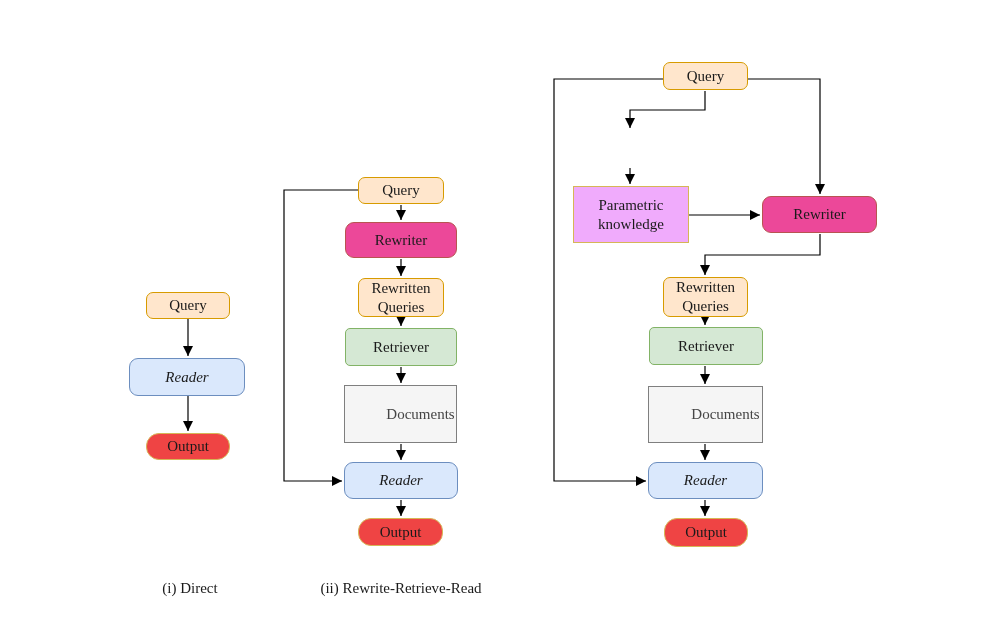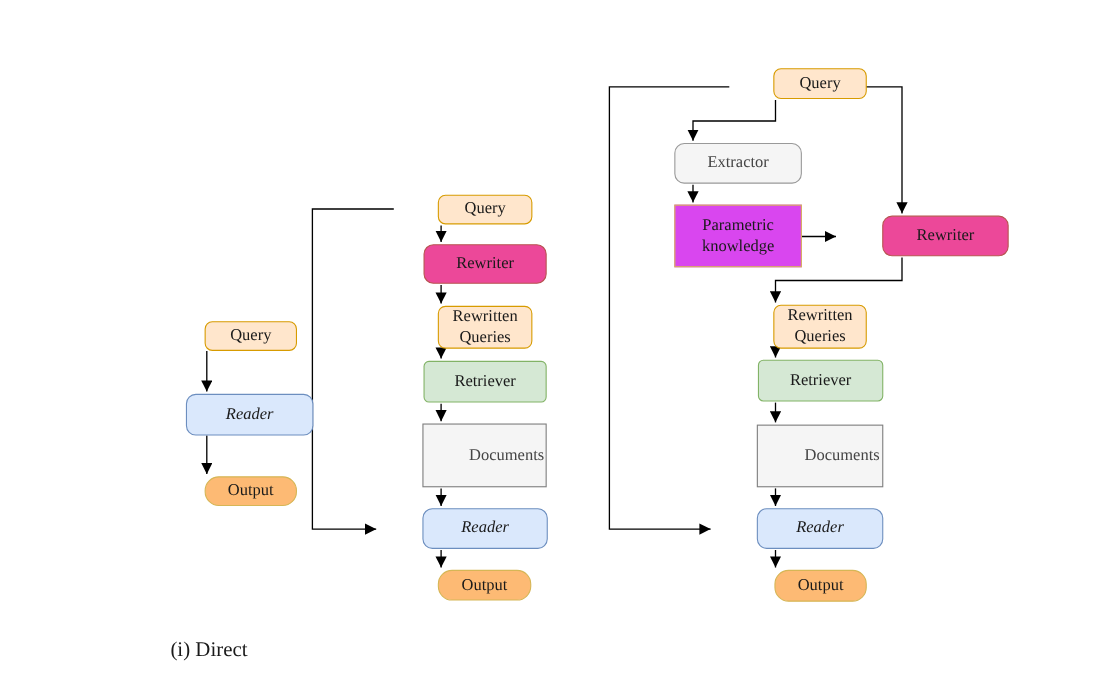--- a/index.html
+++ b/index.html
@@ -4,31 +4,31 @@
 <style>
   html,body{margin:0;padding:0;background:#ffffff;}
   .canvas{
     position:relative;width:1007px;height:626px;background:#ffffff;overflow:hidden;
     font-family:"Liberation Serif","DejaVu Serif",serif;
   }
   svg.wires{position:absolute;left:0;top:0;width:1007px;height:626px;}
   .wire{stroke:#000000;stroke-width:1.2;fill:none;}
   .node{
     position:absolute;box-sizing:border-box;display:flex;align-items:center;justify-content:center;
-    text-align:center;font-size:15px;color:#1a1a1a;line-height:1.25;padding:0 4px;margin-left:40px;
+    text-align:center;font-size:15px;color:#1a1a1a;line-height:1.25;padding:0 4px;
   }
   .orange     {background:#FFE6CC;border:1.5px solid #D79B00;border-radius:7px;}
   .red        {background:#ec4899;border:1.5px solid #B85450;border-radius:9px;}
   .green      {background:#D5E8D4;border:1.5px solid #82B366;border-radius:5px;}
   .blue       {background:#DAE8FC;border:1.5px solid #6C8EBF;border-radius:9px;font-style:italic;}
-  .yellow     {background:#fdba74;border:1.5px solid #D6B656;border-radius:13px;}
-  .yellow-rect{background:#d946ef;border:1.5px solid #D6B656;border-radius:0;}
+  .yellow     {background:#ef4444;border:1.5px solid #D6B656;border-radius:13px;}
+  .yellow-rect{background:#f0abfc;border:1.5px solid #D6B656;border-radius:0;}
   .gray-round {background:#F5F5F5;border:1px solid #999999;border-radius:9px;color:#454545;}
   .gray-rect  {background:#F5F5F5;border:1px solid #7f7f7f;border-radius:0;color:#454545;padding-left:44px;}
-  .caption{position:absolute;font-size:19px;color:#1a1a1a;text-align:center;white-space:nowrap;font-family:Liberation Serif, serif;}
+  .caption{position:absolute;font-size:15px;color:#1a1a1a;text-align:center;white-space:nowrap;font-family:Liberation Serif, serif;}
 </style>
 </head>
 <body>
 
 <div class="canvas">
 
   <svg class="wires" width="1007" height="626" viewBox="0 0 1007 626">
     <defs>
       <marker id="arr" viewBox="0 0 10 10" refX="10" refY="5" markerWidth="8.5" markerHeight="8.5" orient="auto-start-reverse">
         <path d="M0,0 L10,5 L0,10 Z" fill="#000000"></path>
@@ -64,24 +64,24 @@
 
   <div class="node orange" style="left:358px;top:177px;width:86px;height:27px">Query</div>
   <div class="node red" style="left:345px;top:222px;width:112px;height:36px">Rewriter</div>
   <div class="node orange" style="left:358px;top:278px;width:86px;height:39px">Rewritten Queries</div>
   <div class="node green" style="left:345px;top:328px;width:112px;height:38px">Retriever</div>
   <div class="node gray-rect" style="left:344px;top:385px;width:113px;height:58px">Documents</div>
   <div class="node blue" style="left:344px;top:462px;width:114px;height:37px">Reader</div>
   <div class="node yellow" style="left:358px;top:518px;width:85px;height:28px">Output</div>
 
   <div class="node orange" style="left:663px;top:62px;width:85px;height:28px">Query</div>
-  <div class="node gray-round" style="left:573px;top:130px;width:116px;height:37px">Extractor</div>
   <div class="node yellow-rect" style="left:573px;top:186px;width:116px;height:57px">Parametric knowledge</div>
   <div class="node red" style="left:762px;top:196px;width:115px;height:37px">Rewriter</div>
   <div class="node orange" style="left:663px;top:277px;width:85px;height:40px">Rewritten Queries</div>
   <div class="node green" style="left:649px;top:327px;width:114px;height:38px">Retriever</div>
   <div class="node gray-rect" style="left:648px;top:386px;width:115px;height:57px">Documents</div>
   <div class="node blue" style="left:648px;top:462px;width:115px;height:37px">Reader</div>
   <div class="node yellow" style="left:664px;top:518px;width:84px;height:29px">Output</div>
 
   <div class="caption" style="left:115px;top:580px;width:150px">(i) Direct</div>
+  <div class="caption" style="left:301px;top:580px;width:200px">(ii) Rewrite-Retrieve-Read</div>
 
 </div>
 
 </body></html>

